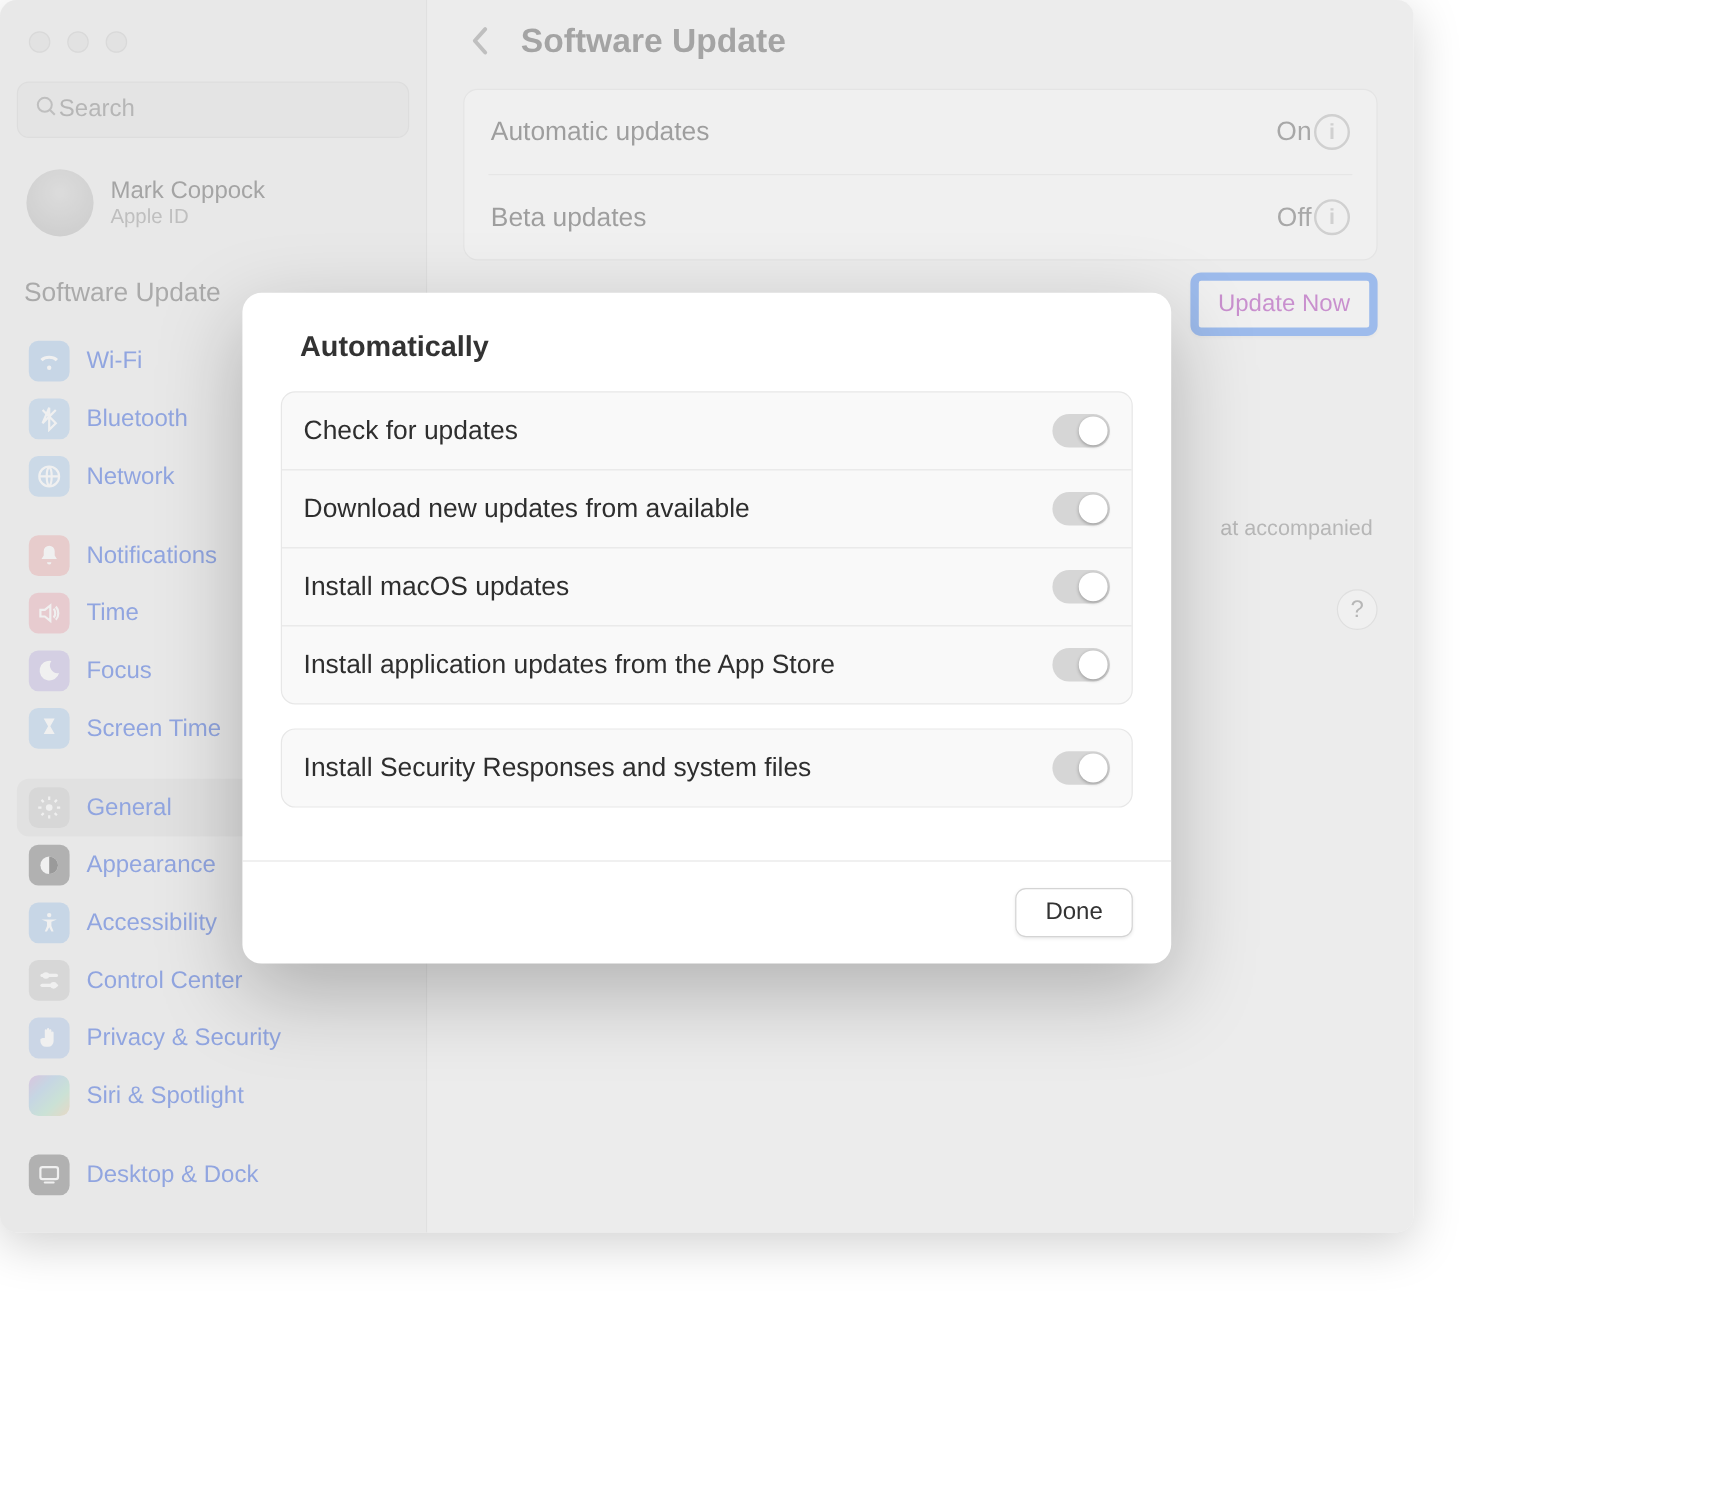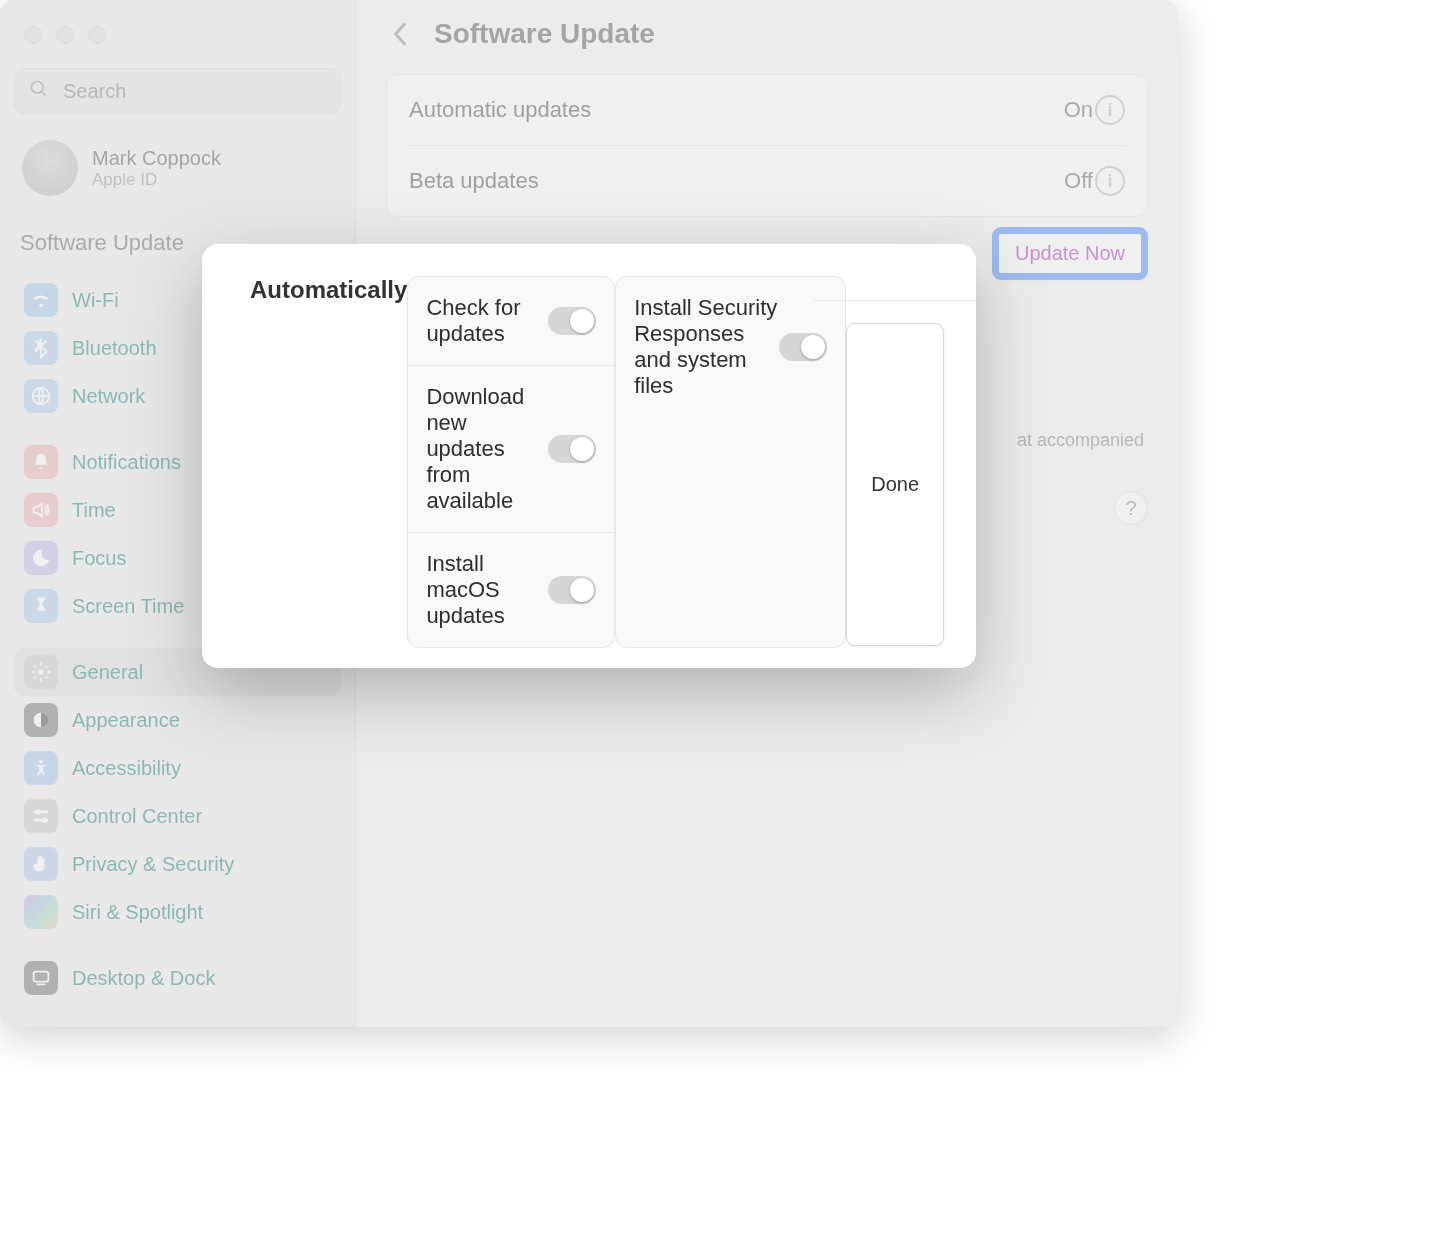--- a/index.html
+++ b/index.html
@@ -4,34 +4,34 @@
 <style>
   * { box-sizing: border-box; margin: 0; padding: 0; font-family: -apple-system, BlinkMacSystemFont, "Segoe UI", Helvetica, Arial, sans-serif; }
   body { width: 1430px; height: 1256px; background: #fff; position: relative; overflow: hidden; }
 
   .window { position: absolute; left: 0; top: 0; width: 1178px; height: 1027px; background: #f5f5f5; border-radius: 14px; display: flex; overflow: hidden; box-shadow: 0 10px 40px rgba(0,0,0,0.18); }
 
   
   .sidebar { width: 356px; background: #ececec; border-right: 1px solid #d8d8d8; padding: 18px 14px 0 14px; display: flex; flex-direction: column; }
   .traffic { display: flex; gap: 14px; padding: 8px 6px 24px 10px; }
   .tl { width: 18px; height: 18px; border-radius: 50%; background: #ddd; border: 1px solid #c8c8c8; }
-  .search { display: flex; align-items: center; gap: 14px; background: #e2e2e2; border: 1px solid #d2d2d2; border-radius: 10px; padding: 10px 14px; margin-bottom: 20px; }
+  .search { display: flex; align-items: center; gap: 0; background: #e2e2e2; border: 1px solid #d2d2d2; border-radius: 10px; padding: 10px 14px; margin-bottom: 20px; }
   .search svg { width: 20px; height: 20px; stroke: #8a8a8a; fill: none; stroke-width: 2; }
   .search input { border: none; background: transparent; font-size: 20px; color: #7a7a7a; outline: none; width: 100%; }
   .account { display: flex; align-items: center; gap: 14px; padding: 6px 8px 20px 8px; }
   .avatar { width: 56px; height: 56px; border-radius: 50%; background: radial-gradient(circle at 50% 35%, #cfcfcf, #a8a8a8); }
   .acc-name { font-size: 20px; color: #4a4a4a; line-height: 1.2; }
   .acc-sub { font-size: 17px; color: #8a8a8a; }
   .section-title { font-size: 22px; color: #5a5a5a; padding: 14px 6px 20px 6px; }
   .side-list { display: flex; flex-direction: column; gap: 0; }
   .side-item { display: flex; align-items: center; gap: 14px; padding: 7px 10px; border-radius: 10px; cursor: pointer; }
   .side-item.selected { background: #dcdcdc; }
   .side-icon { width: 34px; height: 34px; border-radius: 8px; display: flex; align-items: center; justify-content: center; flex-shrink: 0; }
   .side-icon svg { width: 22px; height: 22px; fill: #fff; }
-  .side-label { font-size: 20px; color: #0f766e; }
+  .side-label { font-size: 20px; color: #1d4ed8; }
   .side-gap { height: 18px; }
 
   
   .content { flex: 1; background: #f5f5f5; padding: 18px 30px 0 30px; display: flex; flex-direction: column; }
   .content-header { display: flex; align-items: center; gap: 20px; margin-bottom: 24px; }
   .back-btn { width: 28px; height: 28px; display:flex; align-items:center; justify-content:center; }
   .back-btn svg { width: 18px; height: 26px; stroke: #8a8a8a; stroke-width: 3; fill: none; stroke-linecap: round; stroke-linejoin: round; }
   .page-title { font-size: 28px; font-weight: 700; color: #4a4a4a; }
   .panel { background: #fff; border-radius: 12px; border: 1px solid #e3e3e3; }
   .row { display: flex; align-items: center; justify-content: space-between; padding: 20px 22px; }
@@ -42,21 +42,21 @@
   .update-row { display:flex; justify-content:flex-end; padding: 10px 0 0 0; }
   .update-btn { background: #fff; border: 7px solid #3b82f6; color: #a21caf; font-size: 20px; padding: 8px 16px; border-radius: 9px; box-shadow: 0 1px 2px rgba(0,0,0,0.05); }
   .agreement { font-size: 18px; color: #777; padding: 40px 4px 10px 4px; }
   .help-row { display:flex; justify-content:flex-end; padding: 30px 0; }
   .help-btn { width: 34px; height: 34px; border-radius: 50%; background:#fff; border:1px solid #d6d6d6; color:#777; font-size:20px; display:flex;align-items:center;justify-content:center; }
 
   
   .dim { position: absolute; inset: 0; background: rgba(230,230,230,0.58); }
 
   
-  .modal { position: absolute; left: 202px; top: 244px; width: 774px; background: #fff; border-radius: 16px; box-shadow: 0 24px 70px rgba(0,0,0,0.25); padding: 32px 32px 0 32px; display: flex; flex-direction: row; }
+  .modal { position: absolute; left: 202px; top: 244px; width: 774px; background: #fff; border-radius: 16px; box-shadow: 0 24px 70px rgba(0,0,0,0.25); padding: 32px 32px 0 32px; display: flex; flex-direction: column; }
   .modal-title { font-size: 24px; font-weight: 700; color: #333; margin-bottom: 22px; padding-left: 16px; }
   .modal-group { background: #f9f9f9; border: 1px solid #e7e7e7; border-radius: 12px; margin-bottom: 20px; }
   .m-row { display: flex; align-items: center; justify-content: space-between; padding: 18px 18px; }
   .modal-group .m-row + .m-row { border-top: 1px solid #e7e7e7; }
   .m-label { font-size: 22px; color: #2e2e2e; }
   .toggle { width: 48px; height: 28px; background: #d6d6d6; border-radius: 20px; position: relative; cursor: pointer; flex-shrink:0; }
   .toggle::after { content: ""; position: absolute; width: 24px; height: 24px; background: #fff; border-radius: 50%; top: 2px; right: 2px; box-shadow: 0 1px 3px rgba(0,0,0,0.3); }
   .modal-footer { border-top: 1px solid #e7e7e7; margin: 24px -32px 0 -32px; padding: 22px 32px; display: flex; justify-content: flex-end; }
   .done-btn { background: #fff; border: 1px solid #d4d4d4; border-radius: 9px; padding: 8px 24px; font-size: 20px; color: #333; box-shadow: 0 1px 3px rgba(0,0,0,0.08); cursor: pointer; }
 
@@ -286,20 +286,24 @@
       <div class="toggle"></div>
     </div>
     <div class="m-row">
       <div class="m-label">Download new updates from available</div>
       <div class="toggle"></div>
     </div>
     <div class="m-row">
       <div class="m-label">Install macOS updates</div>
       <div class="toggle"></div>
     </div>
+    <div class="m-row">
+      <div class="m-label">Install application updates from the App Store</div>
+      <div class="toggle"></div>
+    </div>
   </div>
 
   <div class="modal-group">
     <div class="m-row">
       <div class="m-label">Install Security Responses and system files</div>
       <div class="toggle"></div>
     </div>
   </div>
 
   <div class="modal-footer">

